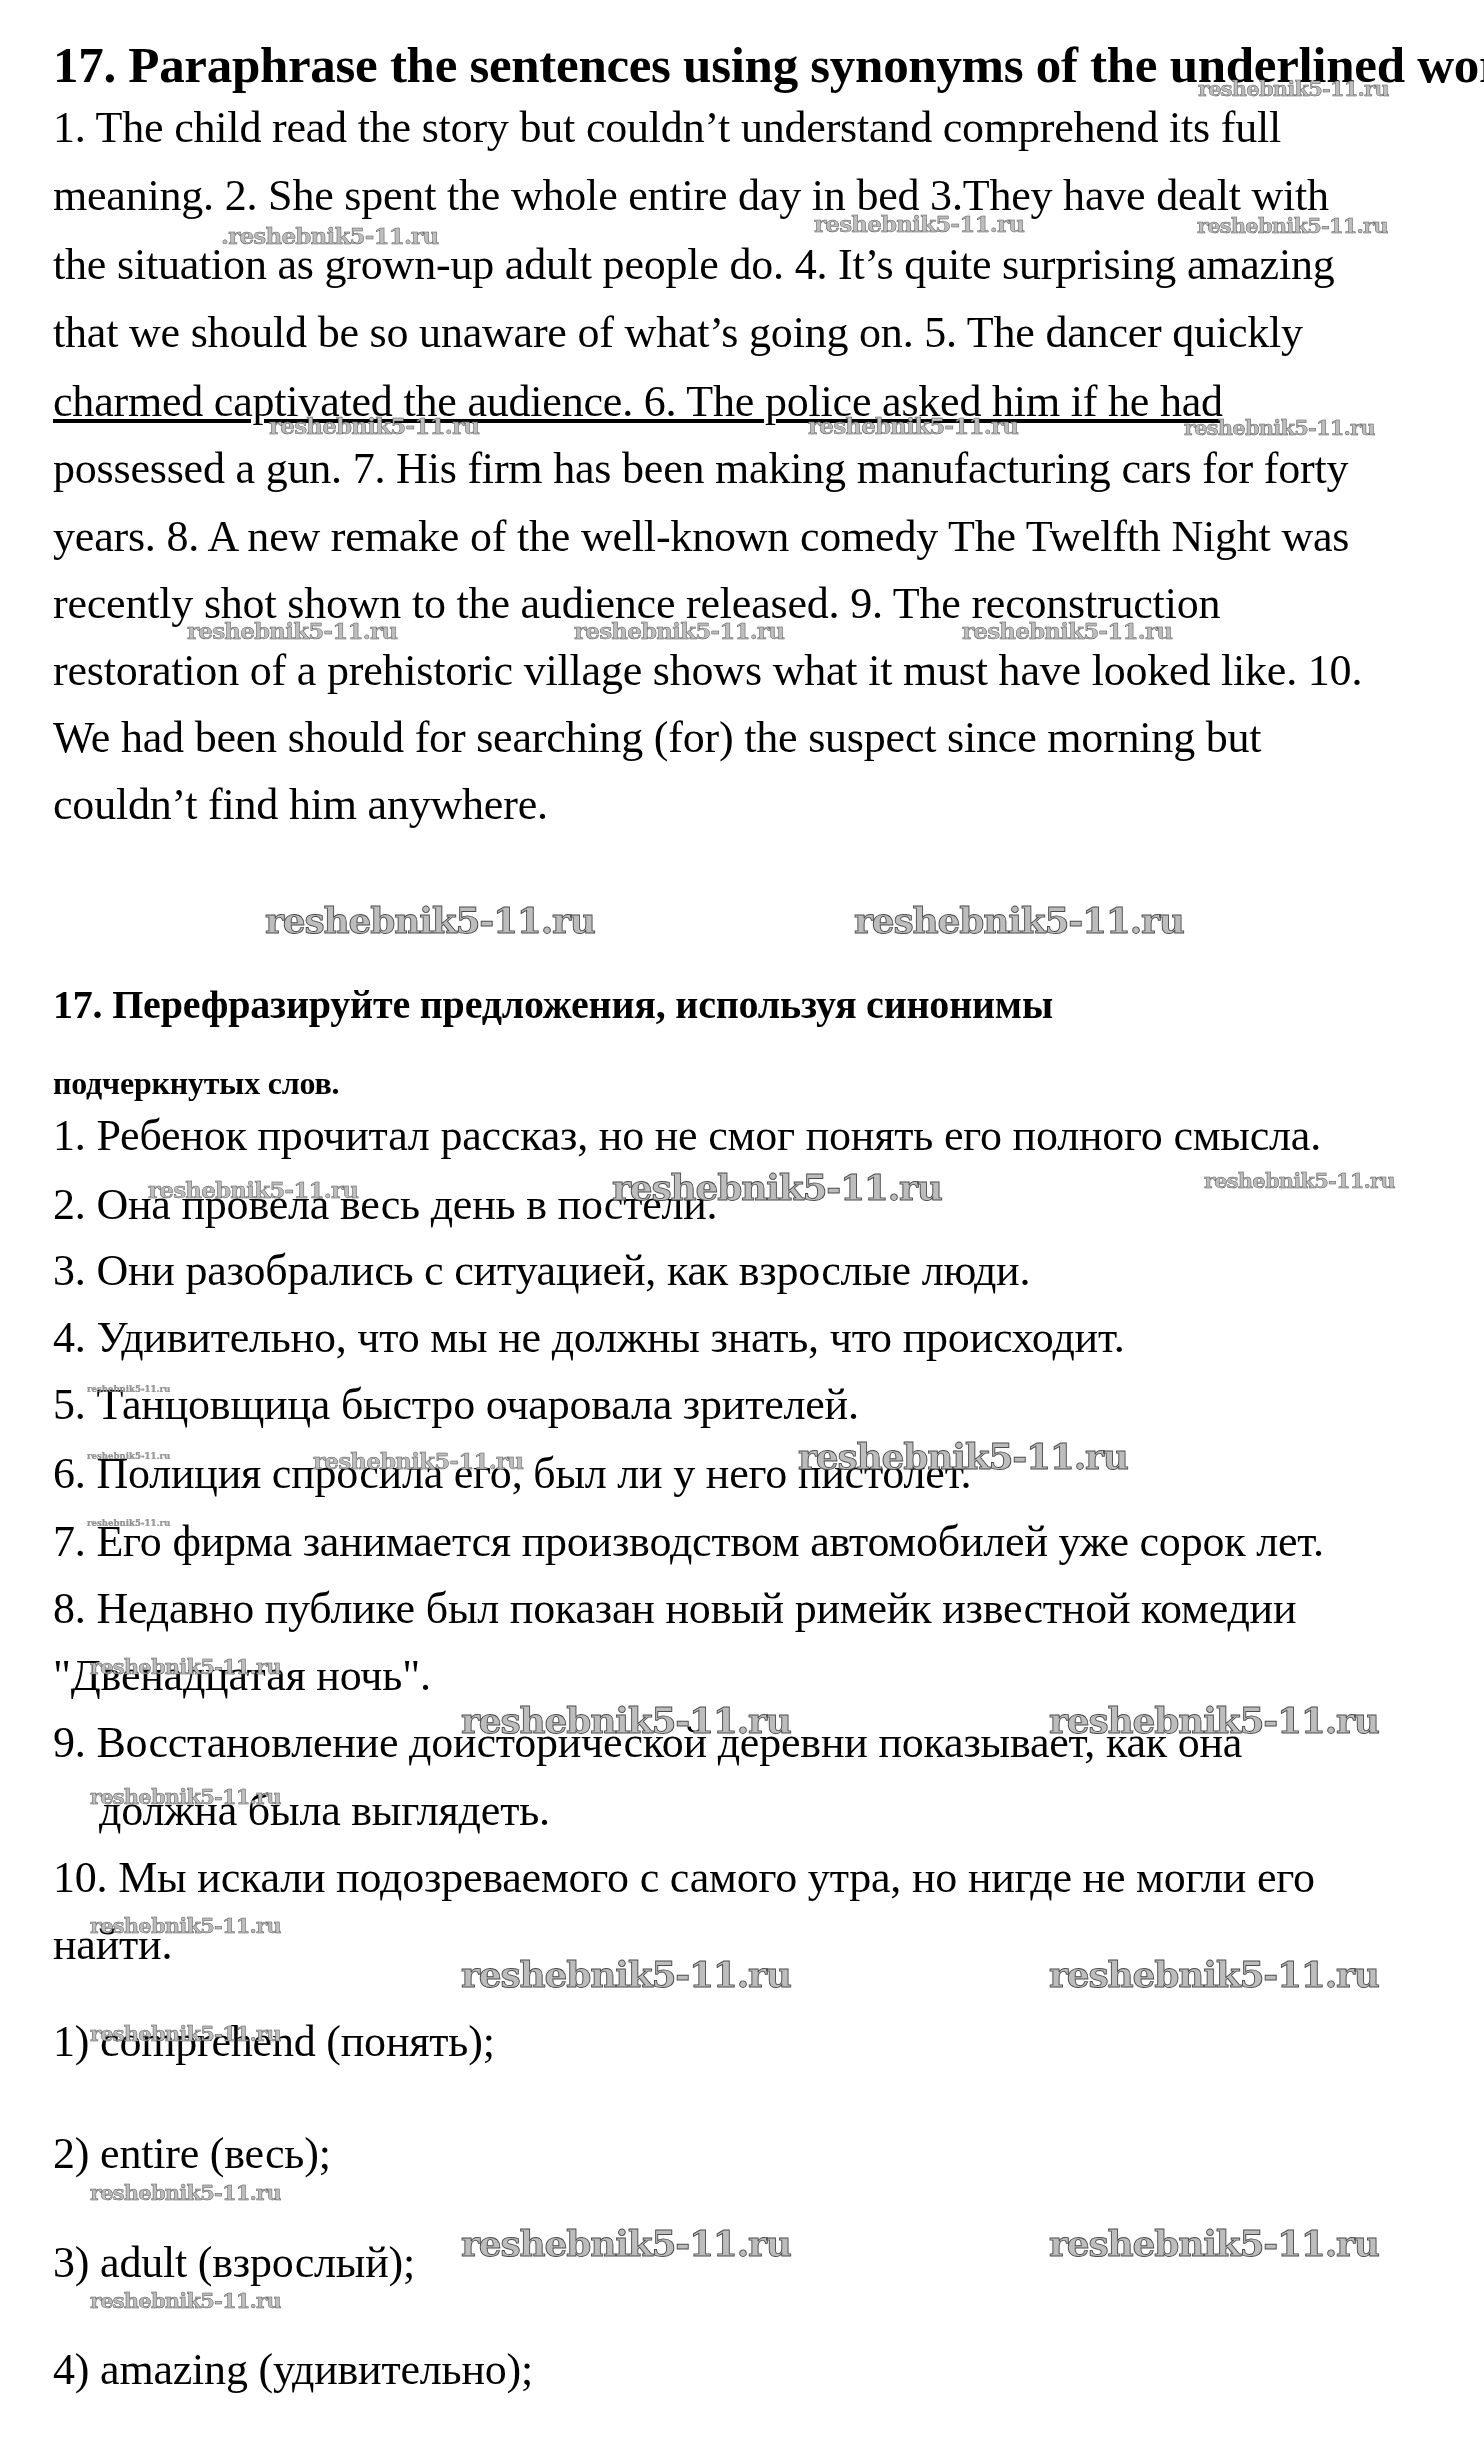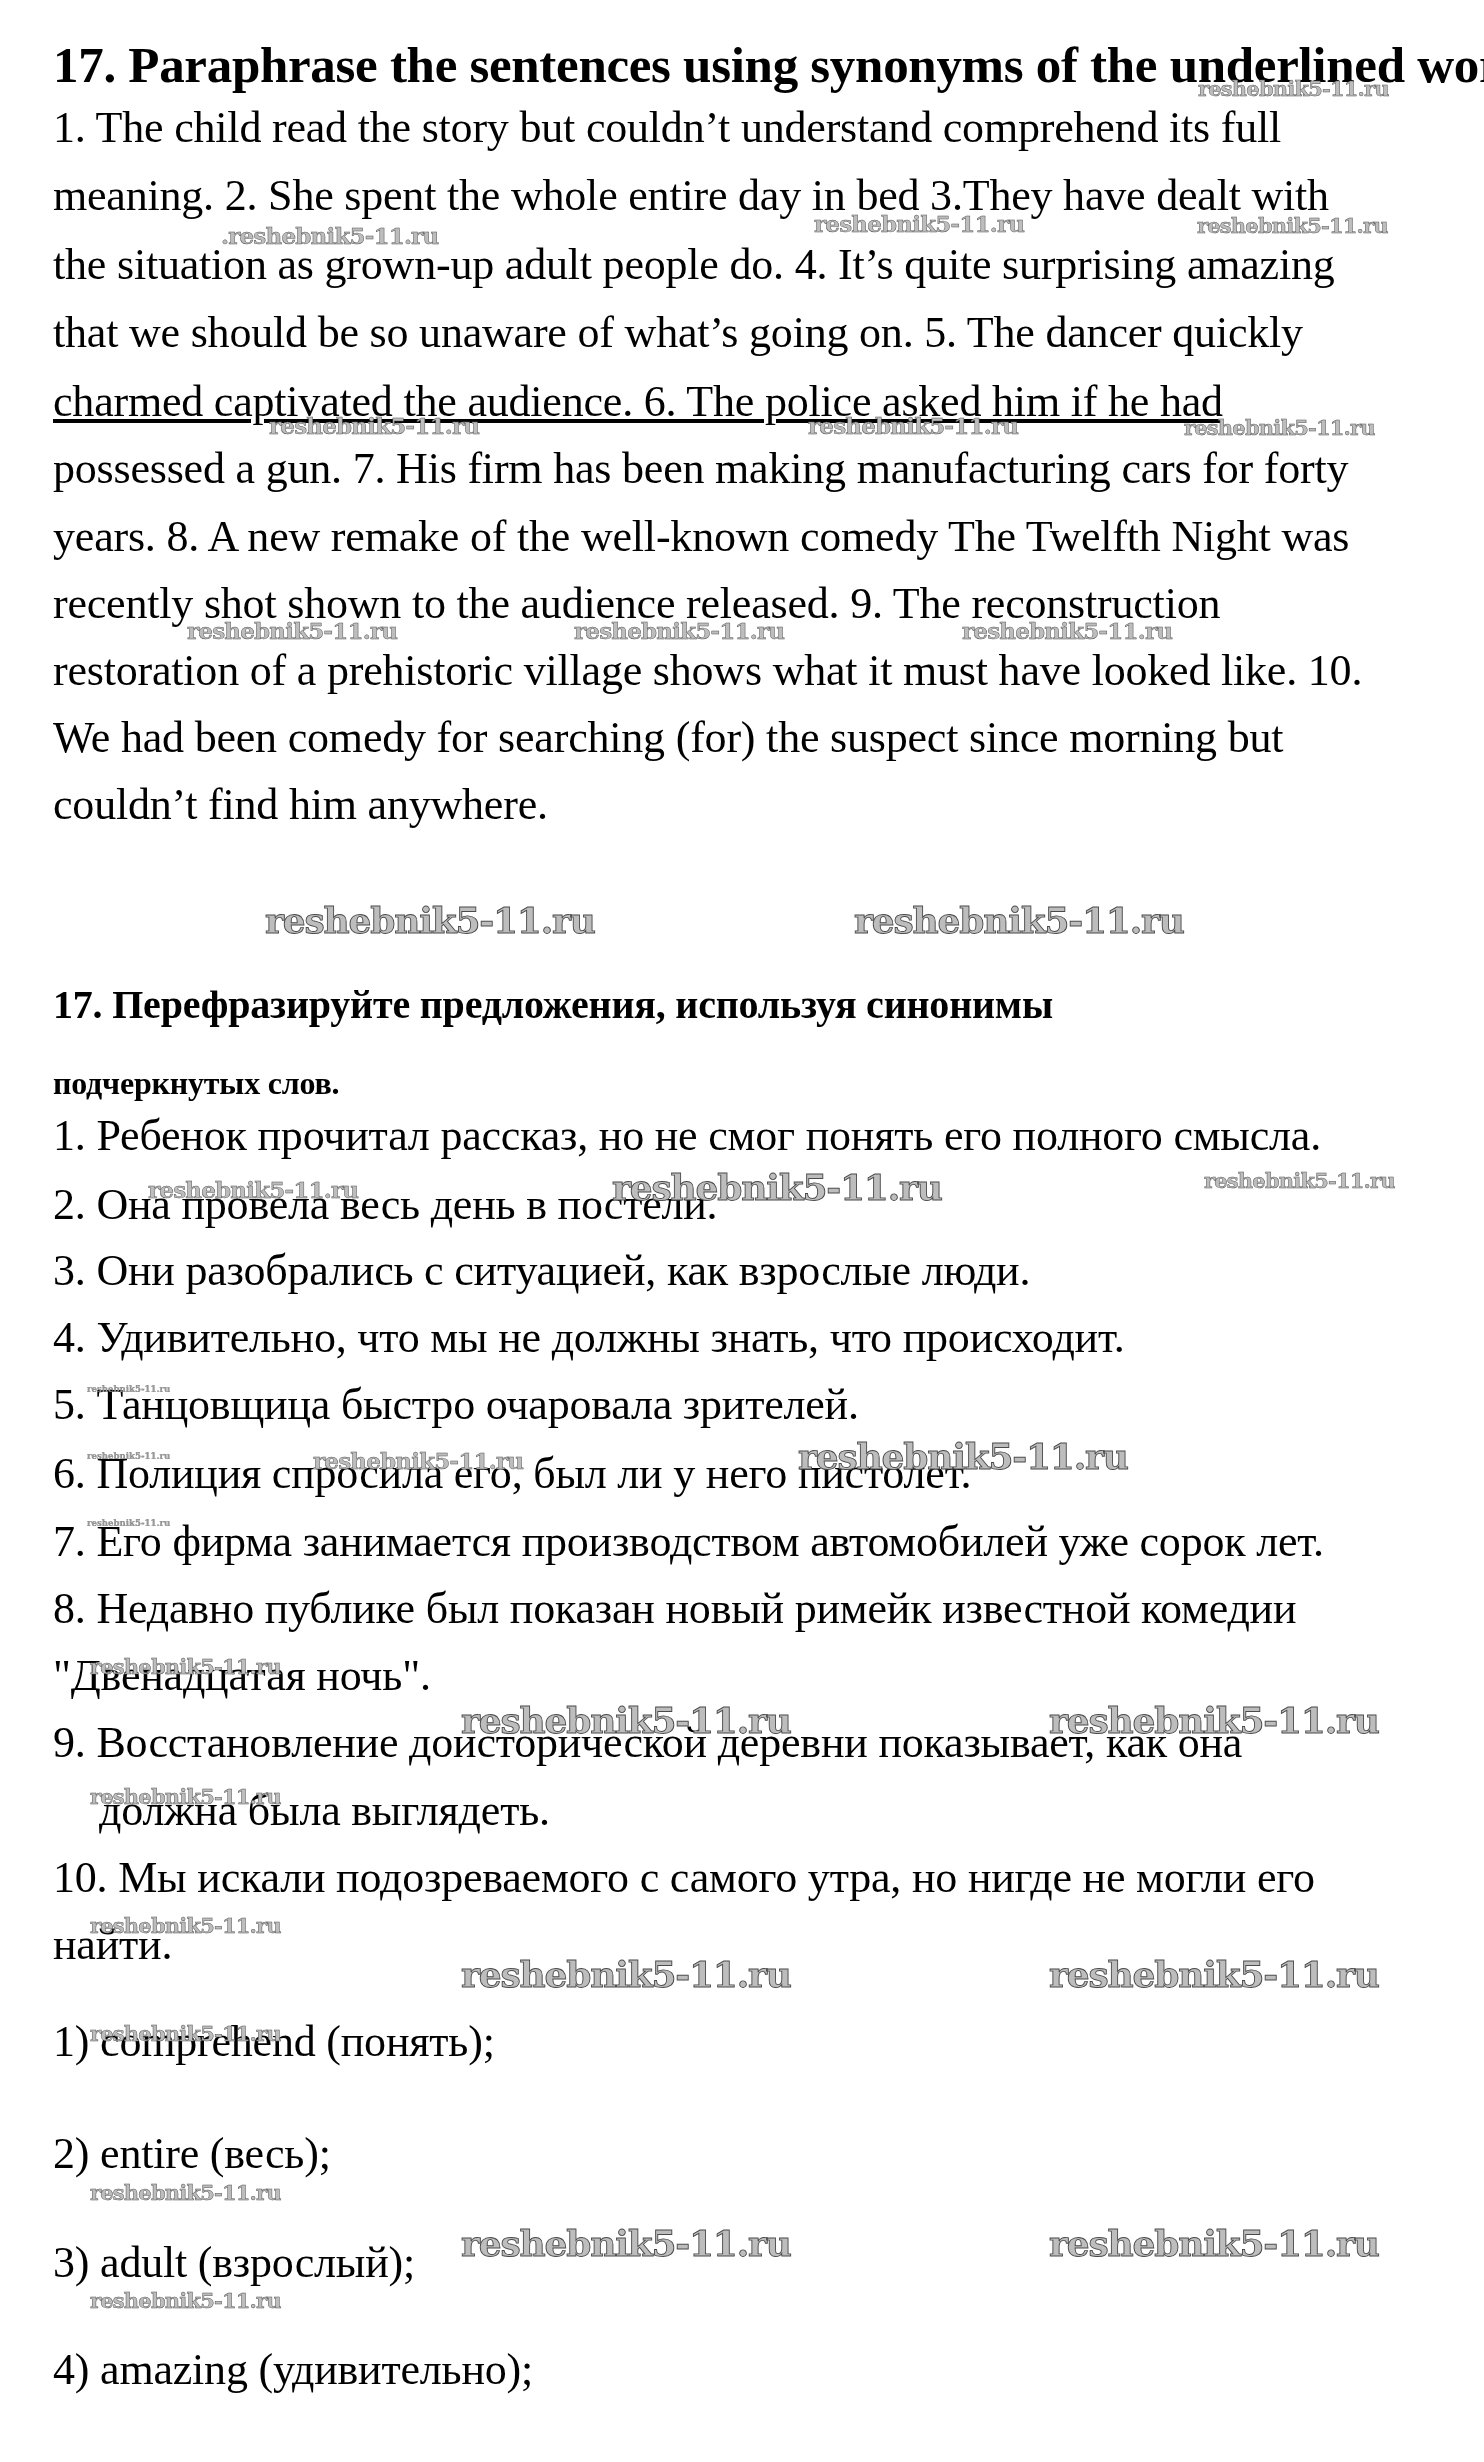--- a/index.html
+++ b/index.html
@@ -46,21 +46,21 @@
 
 <div class="line" style="top:106px;">1. The child read the story but couldn’t understand comprehend its full</div>
 <div class="line" style="top:174px;">meaning. 2. She spent the whole entire day in bed 3.They have dealt with</div>
 <div class="line" style="top:243px;">the situation as grown-up adult people do. 4. It’s quite surprising amazing</div>
 <div class="line" style="top:311px;">that we should be so unaware of what’s going on. 5. The dancer quickly</div>
 <div class="line" style="top:380px;text-decoration:underline;">charmed captivated the audience. 6. The police asked him if he had</div>
 <div class="line" style="top:447px;">possessed a gun. 7. His firm has been making manufacturing cars for forty</div>
 <div class="line" style="top:515px;">years. 8. A new remake of the well-known comedy The Twelfth Night was</div>
 <div class="line" style="top:582px;">recently shot shown to the audience released. 9. The reconstruction</div>
 <div class="line" style="top:649px;">restoration of a prehistoric village shows what it must have looked like. 10.</div>
-<div class="line" style="top:716px;">We had been comedy for searching (for) the suspect since morning but</div>
+<div class="line" style="top:716px;">We had been should for searching (for) the suspect since morning but</div>
 <div class="line" style="top:783px;">couldn’t find him anywhere.</div>
 
 <div class="wm wm-s" style="left:1198px; top:78px;">reshebnik5-11.ru</div>
 <div class="wm wm-m" style="left:221px; top:224px;">.reshebnik5-11.ru</div>
 <div class="wm wm-m" style="left:814px; top:212px;">reshebnik5-11.ru</div>
 <div class="wm wm-s" style="left:1197px; top:215px;">reshebnik5-11.ru</div>
 <div class="wm wm-m" style="left:269px; top:414px;">reshebnik5-11.ru</div>
 <div class="wm wm-m" style="left:808px; top:414px;">reshebnik5-11.ru</div>
 <div class="wm wm-s" style="left:1184px; top:417px;">reshebnik5-11.ru</div>
 <div class="wm wm-m" style="left:187px; top:619px;">reshebnik5-11.ru</div>

